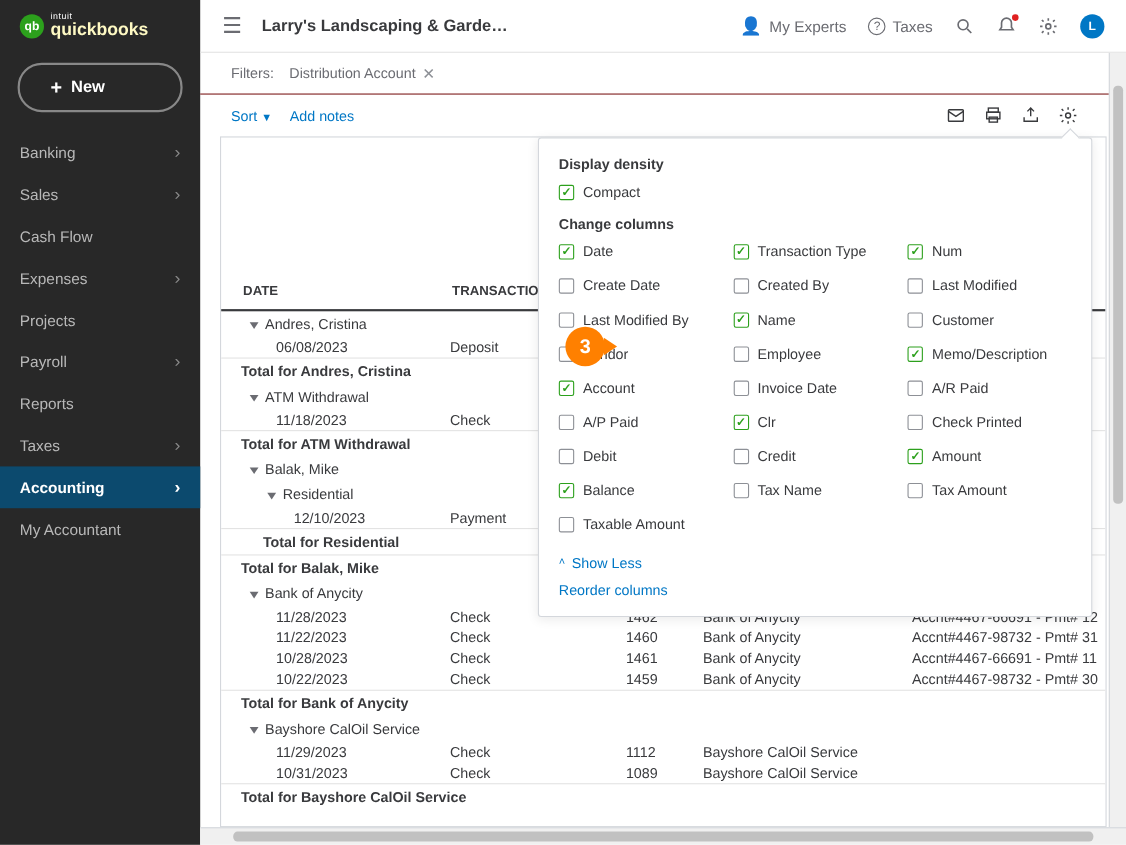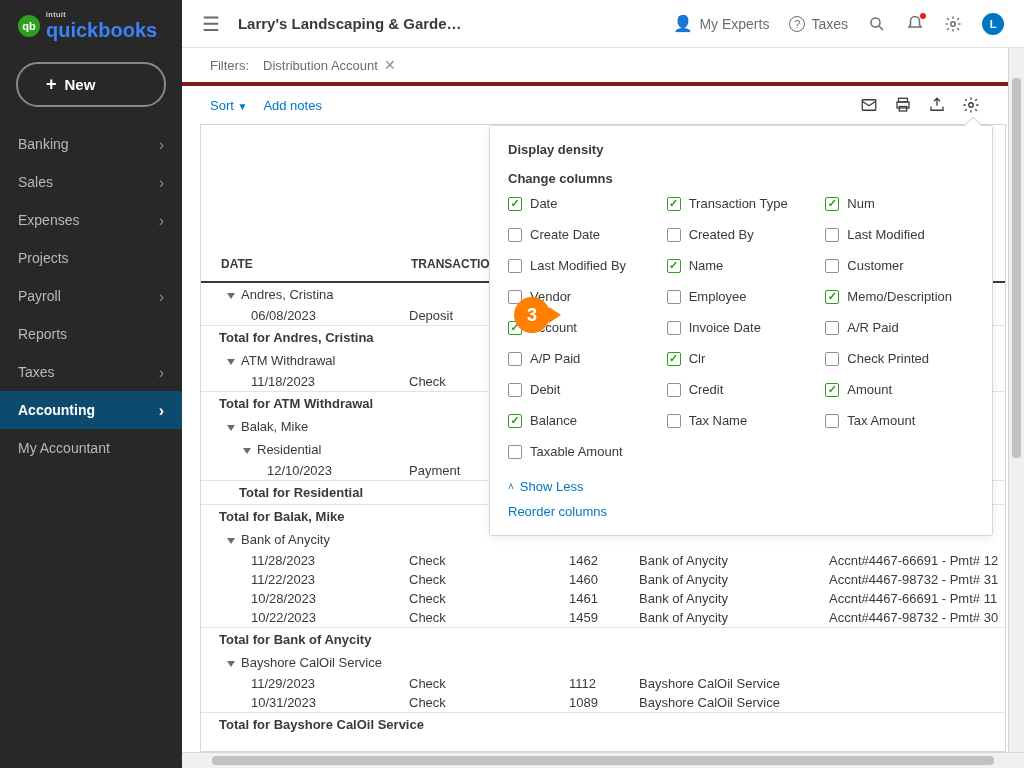--- a/index.html
+++ b/index.html
@@ -1,40 +1,40 @@
 <!DOCTYPE html>
 <html><head>
 <meta charset="utf-8">
 <style>
 * { box-sizing: border-box; margin: 0; padding: 0; }
 body { font-family: -apple-system, BlinkMacSystemFont, "Segoe UI", Arial, sans-serif; font-size: 13px; color: #393a3d; background: #fff; width: 1024px; height: 768px; overflow: hidden; position: relative; }
 
 .sidebar { position: absolute; left: 0; top: 0; width: 182px; height: 768px; background: #282828; color: #c9c9c9; }
 .sidebar .logo-row { display: flex; align-items: center; padding: 10px 16px 10px 18px; gap: 6px; }
 .sidebar .qb-logo { width: 22px; height: 22px; background: #2ca01c; border-radius: 50%; display: flex; align-items: center; justify-content: center; color: #fff; font-weight: bold; font-size: 11px; }
-.sidebar .qb-word { font-size: 20px; font-weight: 700; color: #3b82f6; }
+.sidebar .qb-word { font-size: 16px; font-weight: 700; color: #fef9c3; }
 .sidebar .qb-intuit { font-size: 8px; color: #fff; letter-spacing: 0.5px; }
 .sidebar .new-btn { margin: 10px 16px 18px; border: 2px solid #888; border-radius: 22px; padding: 10px 28px; display: flex; align-items: center; gap: 8px; color: #fff; font-size: 15px; font-weight: 600; cursor: pointer; }
 .sidebar .nav-item { padding: 11px 18px; font-size: 14px; color: #b8b8b8; cursor: pointer; position: relative; }
 .sidebar .nav-item.has-sub::after { content: "›"; position: absolute; right: 18px; color: #888; font-size: 16px; }
 .sidebar .nav-item.active { background: #0c4a6e; color: #fff; font-weight: 600; }
 .sidebar .nav-item.active::after { content: "›"; position: absolute; right: 18px; color: #fff; }
 
 .topbar { position: absolute; left: 182px; top: 0; right: 0; height: 48px; border-bottom: 1px solid #e3e3e3; display: flex; align-items: center; padding: 0 20px; gap: 18px; }
 .topbar .hamburger { font-size: 20px; color: #6b6c72; cursor: pointer; }
 .topbar .company { font-size: 15px; font-weight: 600; color: #393a3d; flex: 1; }
 .topbar .right-items { display: flex; align-items: center; gap: 20px; }
 .topbar .experts { display: flex; align-items: center; gap: 6px; font-size: 14px; color: #6b6c72; cursor: pointer; }
 .topbar .help { display: flex; align-items: center; gap: 6px; font-size: 14px; color: #6b6c72; cursor: pointer; }
 .topbar .icon-btn { width: 18px; height: 18px; cursor: pointer; color: #6b6c72; display:flex; align-items:center; justify-content:center; }
 .topbar .bell { position: relative; }
 .topbar .bell::after { content: ""; position: absolute; top: -2px; right: -2px; width: 6px; height: 6px; background: #e02020; border-radius: 50%; }
 .topbar .avatar { width: 22px; height: 22px; background: #0077c5; border-radius: 50%; color: #fff; display: flex; align-items: center; justify-content: center; font-weight: 700; font-size: 11px; }
 
-.filterbar { position: absolute; left: 182px; top: 48px; right: 0; height: 38px; display: flex; align-items: center; padding: 0 28px; gap: 14px; border-bottom: 4px solid #7f1d1d; }
+.filterbar { position: absolute; left: 182px; top: 48px; right: 0; height: 38px; display: flex; align-items: center; padding: 0 28px; gap: 14px; border-bottom: 1px solid #7f1d1d; }
 .filterbar .lbl { color: #6b6c72; }
 .filterbar .chip { color: #6b6c72; display: flex; align-items: center; gap: 6px; }
 .filterbar .chip-x { cursor: pointer; font-size: 14px; color: #8d9096; }
 
 .toolbar { position: absolute; left: 182px; top: 86px; right: 16px; height: 38px; display: flex; align-items: center; padding: 0 28px; gap: 16px; }
 .toolbar .sort { color: #0077c5; cursor: pointer; }
 .toolbar .sort .caret { font-size: 10px; }
 .toolbar .addnotes { color: #0077c5; cursor: pointer; }
 .toolbar .spacer { flex: 1; }
 .toolbar .tool-icon { width: 18px; height: 18px; cursor: pointer; color: #393a3d; display:flex; align-items:center; justify-content:center;}
@@ -86,20 +86,21 @@
       <div class="qb-word">quickbooks</div>
     </div>
   </div>
   <div class="new-btn">
     <span style="font-size:18px;font-weight:700;">+</span>
     <span>New</span>
   </div>
   <div id="nav-items">
       <div class="nav-item has-sub">Banking</div>
       <div class="nav-item has-sub">Sales</div>
+      <div class="nav-item">Cash Flow</div>
       <div class="nav-item has-sub">Expenses</div>
       <div class="nav-item">Projects</div>
       <div class="nav-item has-sub">Payroll</div>
       <div class="nav-item">Reports</div>
       <div class="nav-item has-sub">Taxes</div>
       <div class="nav-item has-sub active">Accounting</div>
       <div class="nav-item">My Accountant</div>
     </div>
 </div>
 
@@ -264,20 +265,24 @@
           <div></div>
         </div>
         <div class="total-row" style="padding-left: 18px;">Total for Bayshore CalOil Service</div>
       </div>
   </div>
 </div>
 
 <div class="settings-panel">
   <div class="pointer"></div>
   <div class="section-title">Display density</div>
+  <div class="cb-row">
+    <span class="cb checked"></span>
+    <span>Compact</span>
+  </div>
   <div class="section-title" style="margin-top:14px;">Change columns</div>
   <div class="columns-grid" id="cols-grid">
       <div class="cb-row">
         <span class="cb checked"></span>
         <span>Date</span>
       </div>
       <div class="cb-row">
         <span class="cb checked"></span>
         <span>Transaction Type</span>
       </div>

